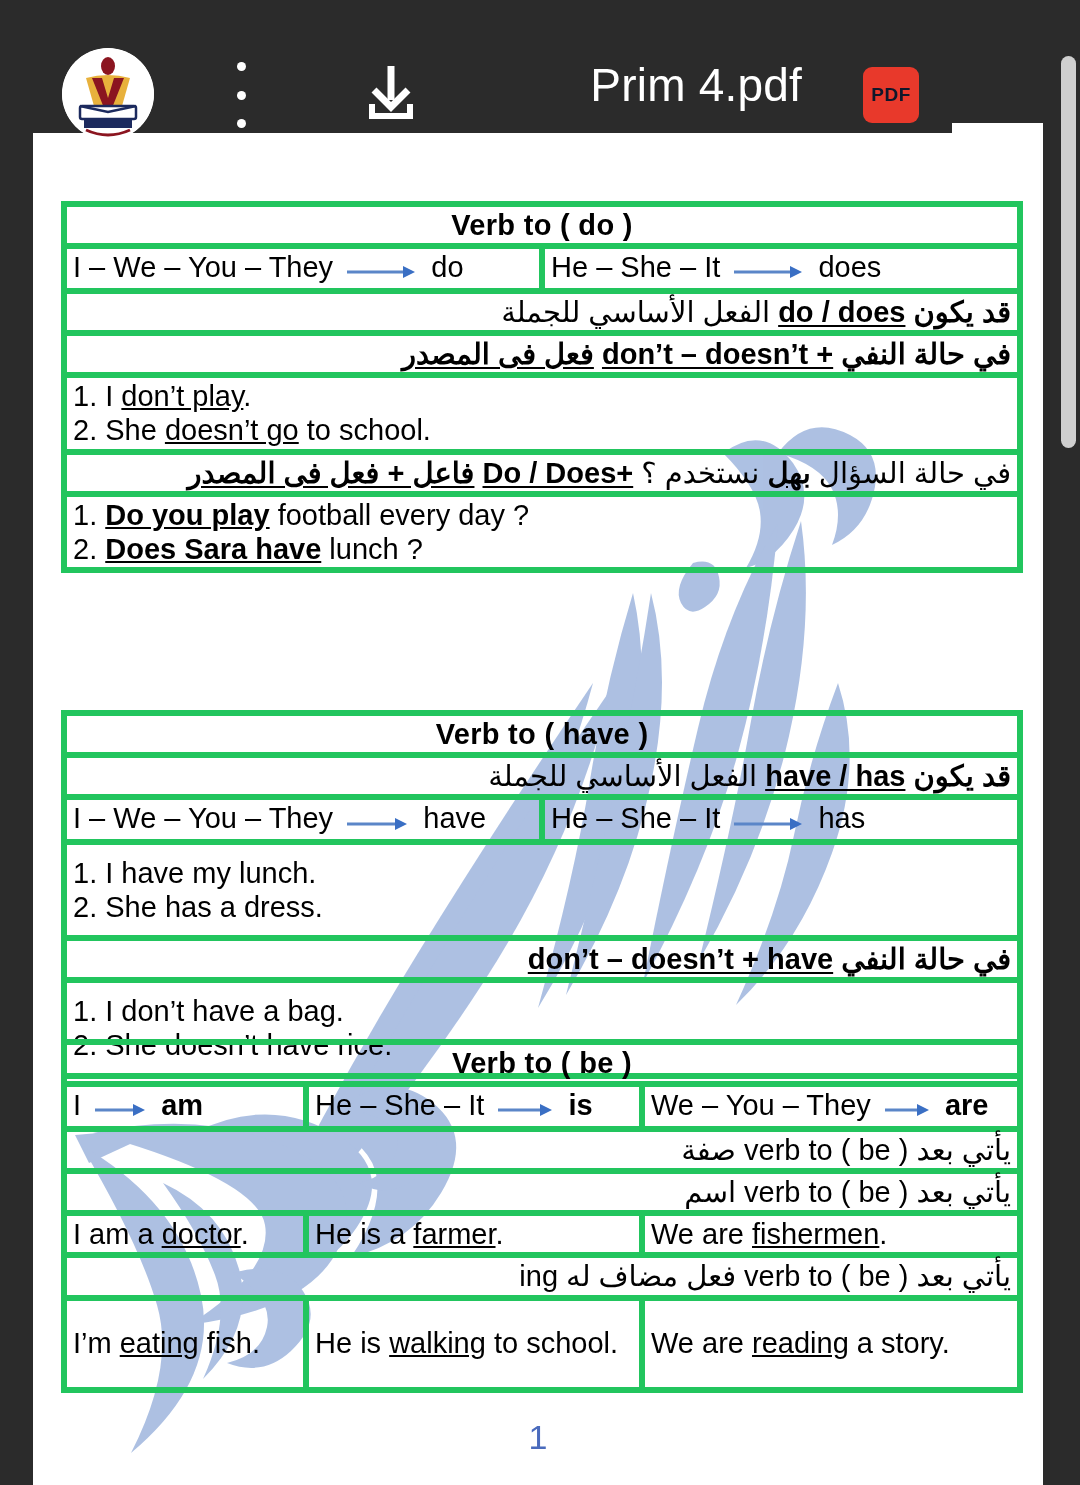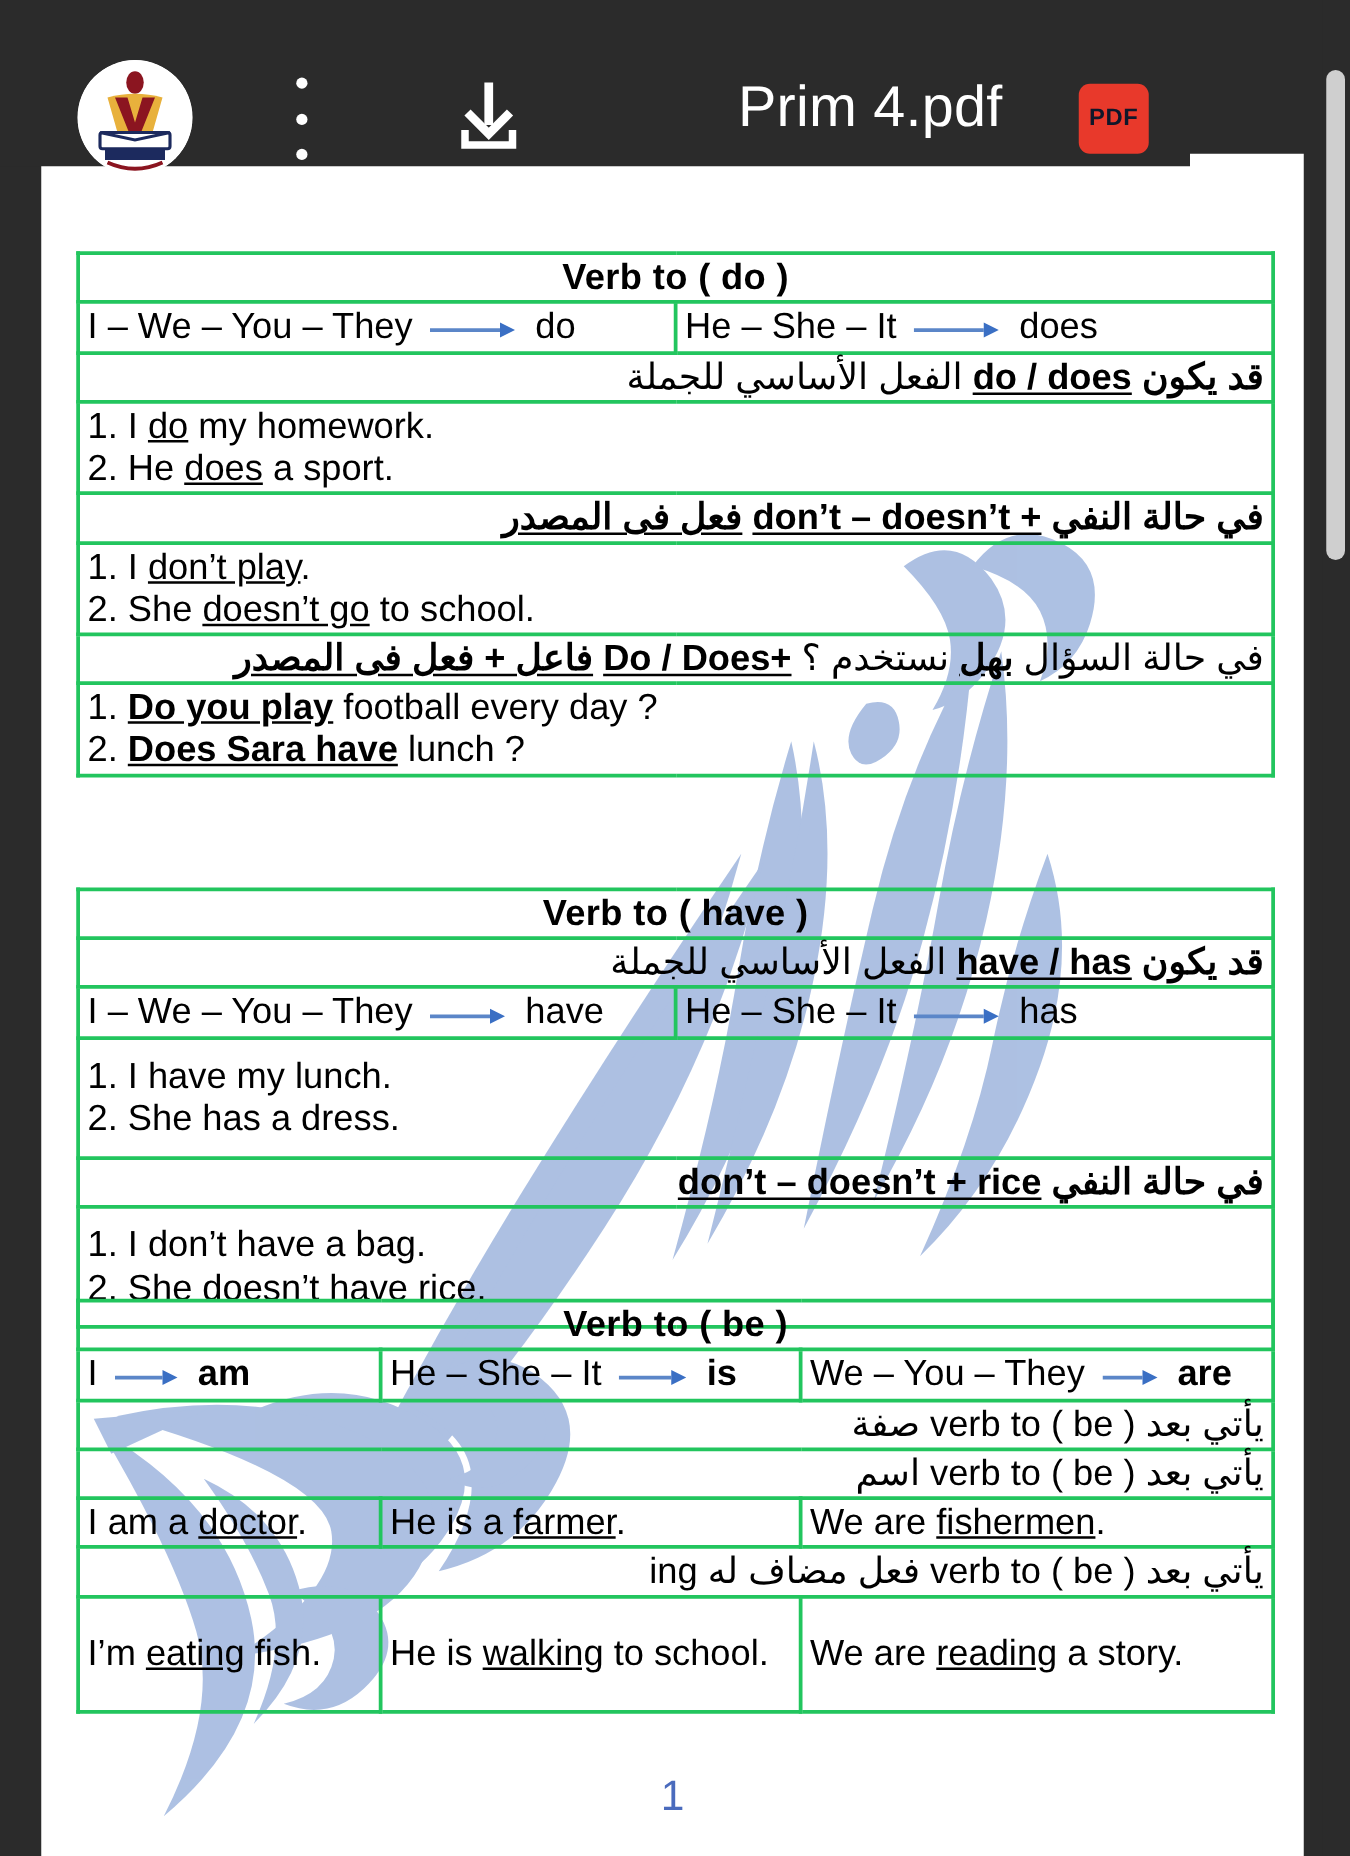--- a/index.html
+++ b/index.html
@@ -129,21 +129,21 @@
   }
 
   
   table.grid {
     position: absolute;
     border-collapse: collapse;
     table-layout: fixed;
     background: transparent;
   }
   table.grid td {
-    border: 3px solid #22c55e;
+    border: 6px solid #22c55e;
     padding: 1px 6px;
     vertical-align: middle;
     font-family: "Liberation Sans", sans-serif;
     font-size: 29px;
     color: #000;
     line-height: 1.18;
     background: transparent;
   }
 
   .tbl-title {
@@ -298,26 +298,20 @@
             </td>
           </tr>
 
           <tr>
             <td colspan="2" class="ar">
               <span class="arb">قد يكون</span>
               <span class="en u">do / does</span>
               <span>الفعل الأساسي للجملة</span>
             </td>
           </tr>
-          <tr>
-            <td colspan="2" class="ex">
-              <div>1. I <span class="u">do</span> my homework.</div>
-              <div>2. He <span class="u">does</span> a sport.</div>
-            </td>
-          </tr>
 
           <tr>
             <td colspan="2" class="ar">
               <span class="arb">في حالة النفي</span>
               <span class="en u">don’t – doesn’t +</span>
               <span class="arb u">فعل فى المصدر</span>
             </td>
           </tr>
           <tr>
             <td colspan="2" class="ex">
@@ -384,21 +378,21 @@
           <tr>
             <td colspan="2" class="ex cell-pad-lg">
               <div>1. I have my lunch.</div>
               <div>2. She has a dress.</div>
             </td>
           </tr>
 
           <tr>
             <td colspan="2" class="ar">
               <span class="arb">في حالة النفي</span>
-              <span class="en u">don’t – doesn’t + rice</span>
+              <span class="en u">don’t – doesn’t + have</span>
             </td>
           </tr>
           <tr>
             <td colspan="2" class="ex cell-pad-lg">
               <div>1. I don’t have a bag.</div>
               <div>2. She doesn’t have rice.</div>
             </td>
           </tr>
         </tbody>
       </table>

